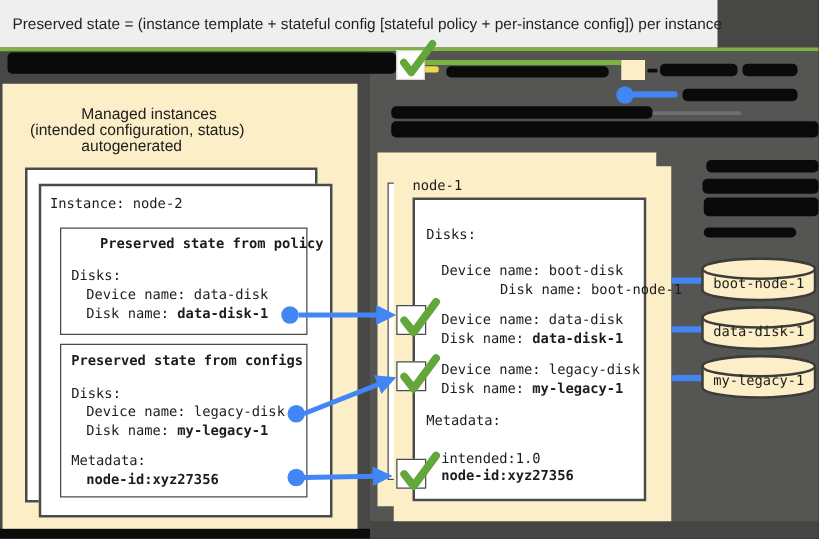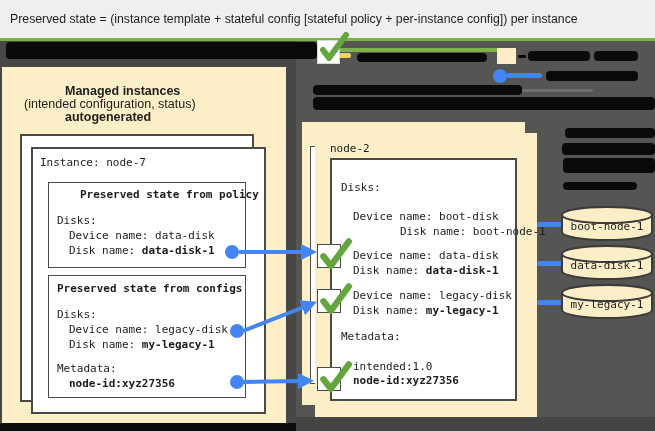--- a/index.html
+++ b/index.html
@@ -3,37 +3,37 @@
 <meta charset="utf-8">
 <style>
   html,body{margin:0;padding:0;background:#2b2b2b;}
   #stage{
     position:relative;width:655px;height:431px;overflow:hidden;
     background:#474745;font-family:"Liberation Sans",sans-serif;
     -webkit-font-smoothing:antialiased;
   }
   .abs{position:absolute;}
   
-  .titlebar{left:0;top:0;width:655px;height:38px;background:#efefef;display:flex;align-items:center;}
+  .titlebar{left:0;top:0;width:574px;height:38px;background:#efefef;display:flex;align-items:center;}
   .titlebar .t{padding-left:10px;font-size:12.3px;color:#1f1f1f;letter-spacing:0;white-space:nowrap;}
   .green-divider{left:0;top:38px;width:655px;height:3px;background:#7cb342;}
   
   .bg-right{left:296px;top:41px;width:359px;height:376px;background:#555553;}
   .bg-right-bottom{left:296px;top:417px;width:359px;height:14px;background:#454543;}
   .bg-left-bottom{left:0;top:423px;width:296px;height:8px;background:#0c0c0c;}
   
   .bar{background:#0a0a0a;border-radius:4px;}
   .bar.gray{background:#6f6f6d;border-radius:2px;}
   
   .cream{background:#fcefc7;}
   .paper{background:#ffffff;border:2px solid #4a4a48;box-sizing:border-box;}
   .innerbox{position:absolute;background:#ffffff;border:1.5px solid #4a4a48;box-sizing:border-box;}
   
   .hline{position:absolute;font-size:12.5px;color:#202020;white-space:nowrap;}
-  .hline.bold{font-weight:bold;padding-left:41px;}
+  .hline.bold{font-weight:normal;padding-left:41px;}
   .mono{position:absolute;font-family:"DejaVu Sans Mono",monospace;font-size:11px;color:#1c1c1c;white-space:pre;}
   .mono .b, .mono.b{font-weight:bold;}
   .mono.boldline{font-weight:bold;}
   
   .checkbox{position:absolute;width:24px;height:24px;background:#ffffff;border:1.5px solid #4a4a48;box-sizing:border-box;}
   .checkbox svg{position:absolute;left:-2px;top:-12px;overflow:visible;}
   .checkbox.noborder{border:1px solid #d7d7d5;}
   
   .dot{position:absolute;width:14px;height:14px;border-radius:50%;background:#4285f4;}
   .bline{position:absolute;height:5px;background:#4285f4;border-radius:3px;}
@@ -82,21 +82,21 @@
     </svg>
   </div>
 
   <div class="abs cream" style="left:2px;top:67px;width:284px;height:356px;"></div>
   <div class="hline bold" style="left:24px;top:84px;">Managed instances</div>
   <div class="hline bold" style="left:24px;top:110px;">autogenerated</div>
   <div class="hline" style="left:24px;top:97px;">(intended configuration, status)</div>
 
   <div class="abs paper" style="left:20px;top:134px;width:234px;height:268px;"></div>
   <div class="abs paper" style="left:31px;top:147px;width:235px;height:267px;"></div>
-  <div class="mono" style="left:40px;top:156px;">Instance: node-7</div>
+  <div class="mono" style="left:40px;top:156px;">Instance: node-2</div>
 
   <div class="innerbox" style="left:48px;top:182px;width:198px;height:86px;"></div>
   <div class="mono boldline" style="left:57px;top:188px;padding-left:23px;">Preserved state from policy</div>
   <div class="mono" style="left:57px;top:214px;">Disks:</div>
   <div class="mono" style="left:69px;top:229px;">Device name: data-disk</div>
   <div class="mono" style="left:69px;top:244px;"><span>Disk name: </span><span class="b">data-disk-1</span></div>
 
   <div class="innerbox" style="left:48px;top:275px;width:198px;height:123px;"></div>
   <div class="mono boldline" style="left:57px;top:282px;">Preserved state from configs</div>
   <div class="mono" style="left:57px;top:308px;">Disks:</div>
@@ -105,21 +105,21 @@
   <div class="mono" style="left:57px;top:362px;">Metadata:</div>
   <div class="mono b" style="left:69px;top:377px;">node-id:xyz27356</div>
 
   <div class="dot" style="left:225px;top:245px;"></div>
   <div class="dot" style="left:230px;top:324px;"></div>
   <div class="dot" style="left:230px;top:375px;"></div>
 
   <div class="abs cream" style="left:302px;top:122px;width:223px;height:283px;"></div>
   <div class="abs" style="left:310px;top:146px;width:12px;height:238px;background:#ffffff;border:1px solid #4a4a48;box-sizing:border-box;"></div>
   <div class="abs cream" style="left:315px;top:133px;width:222px;height:284px;"></div>
-  <div class="mono" style="left:330px;top:142px;">node-2</div>
+  <div class="mono" style="left:330px;top:142px;">node-1</div>
 
   <div class="abs paper" style="left:330px;top:158px;width:187px;height:243px;"></div>
   <div class="mono" style="left:341px;top:181px;">Disks:</div>
 
   <div class="mono" style="left:353px;top:210px;">Device name: boot-disk</div>
   <div class="mono" style="left:353px;top:225px;margin-left:47px;"><span>Disk name: </span><span>boot-node-1</span></div>
 
   <div class="mono" style="left:353px;top:249px;">Device name: data-disk</div>
   <div class="mono" style="left:353px;top:264px;"><span>Disk name: </span><span class="b">data-disk-1</span></div>
 

